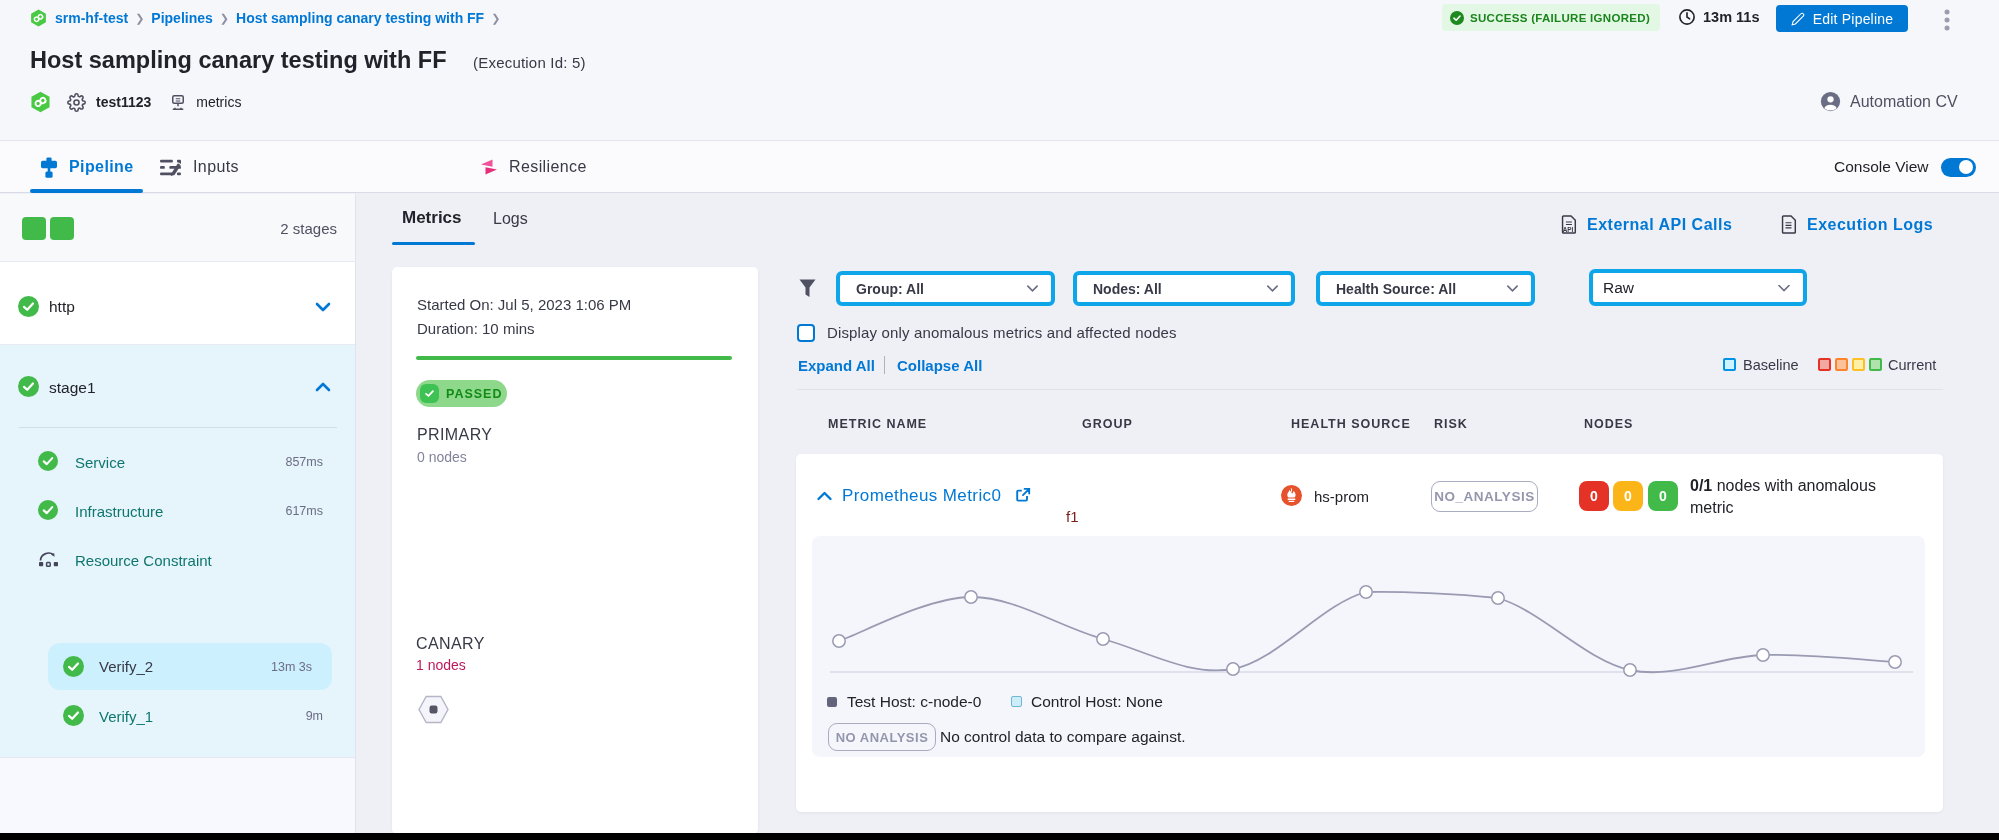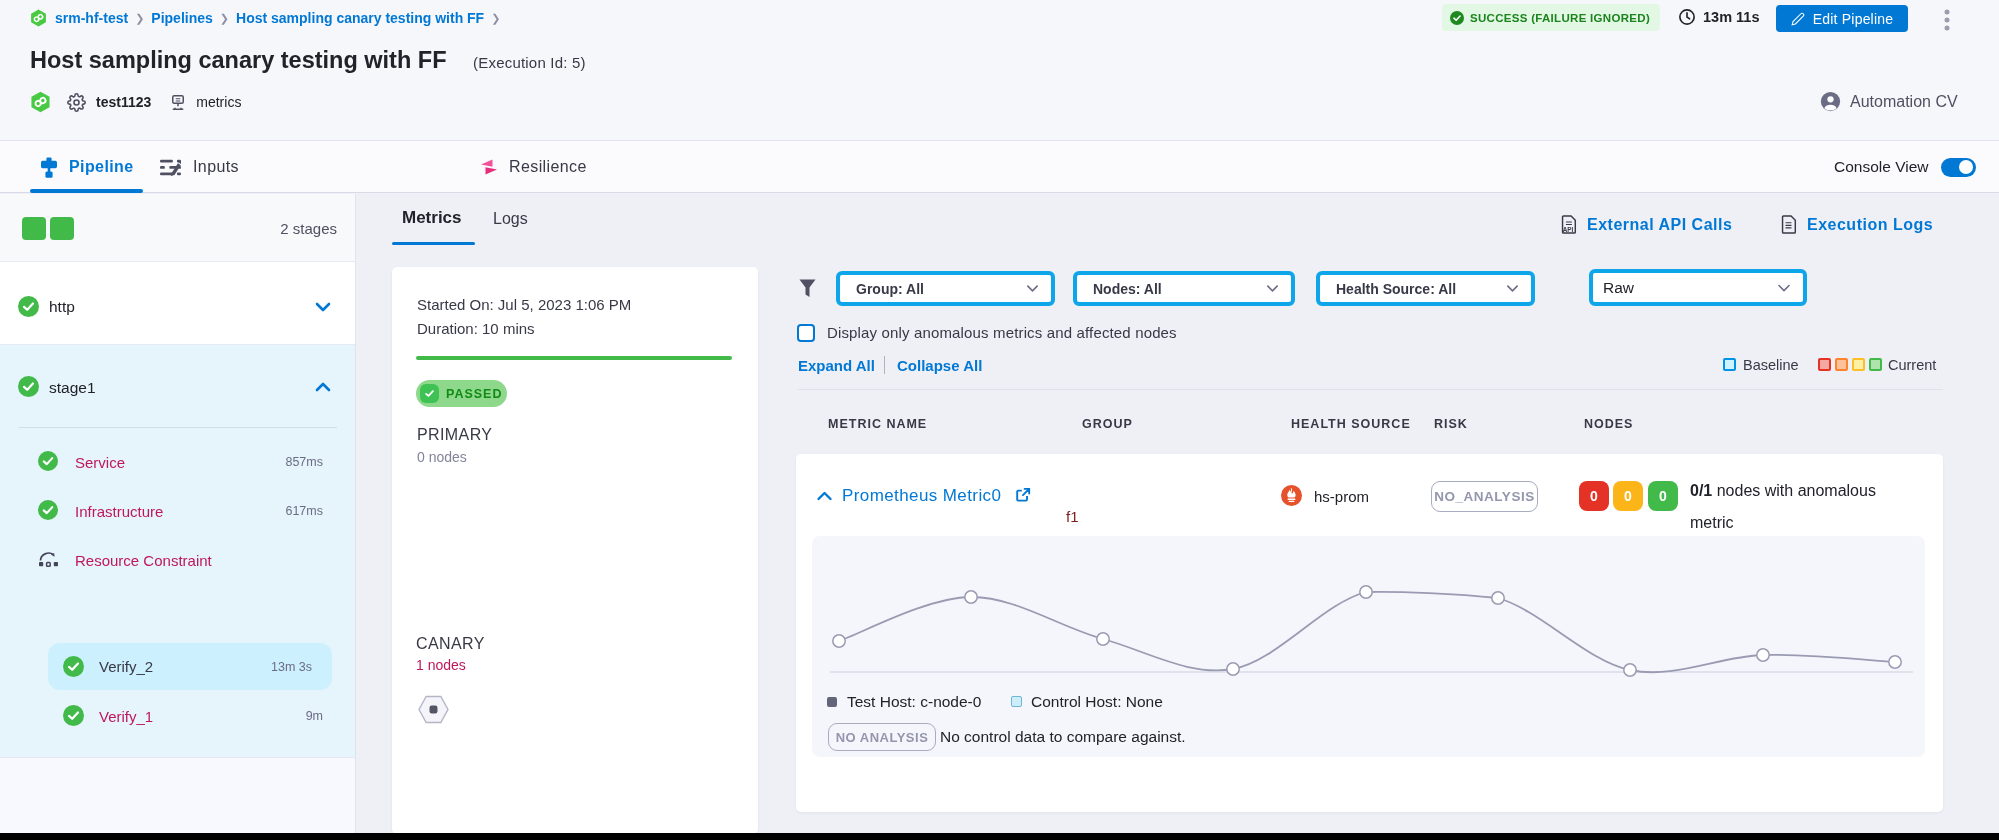--- a/index.html
+++ b/index.html
@@ -22,21 +22,21 @@
 .tab { position:absolute; top:0; height:52px; display:flex; align-items:center; font-size:16px; color:#383946; font-weight:500; letter-spacing:.4px; }
 
 #sidebar { position:absolute; left:0; top:194px; width:356px; height:640px; background:#f8f9fe; border-right:1px solid #e0e2ec; }
 #sbhead { position:absolute; left:0; top:0; width:355px; height:68px; background:#f8f9fb; border-bottom:1px solid #e8eaf2; }
 .gsq { position:absolute; top:23px; width:24px; height:23px; border-radius:4px; background:#42ba4a; }
 #sbhead .stages { position:absolute; right:18px; top:26px; font-size:15px; color:#4f5162; }
 #rowhttp { position:absolute; left:0; top:68px; width:355px; height:83px; background:#fff; border-bottom:1px solid #e8eaf2; }
 #stage1area { position:absolute; left:0; top:151px; width:355px; height:412px; background:#e6f4fb; }
 #stage1area .divider { position:absolute; left:19px; top:82px; width:318px; height:1px; background:#cfdfe9; }
 .steprow { position:absolute; left:0; width:355px; height:49px; }
-.steplabel { position:absolute; left:75px; top:50%; transform:translateY(-50%); font-size:15px; color:#be185d; }
+.steplabel { position:absolute; left:75px; top:50%; transform:translateY(-50%); font-size:15px; color:#0f766e; }
 .stepdur { position:absolute; right:32px; top:50%; transform:translateY(-50%); font-size:12.5px; color:#6b6d85; }
 #sbbottom { position:absolute; left:0; top:563px; width:355px; height:77px; border-top:1px solid #e6e8f0; background:#f8f9fe; }
 
 #mtabs { position:absolute; left:392px; top:196px; }
 
 #lcard { position:absolute; left:392px; top:267px; width:366px; height:567px; background:#fff; border-radius:5px; box-shadow:0 1px 3px rgba(40,41,61,.06); }
 .ltxt { font-size:15px; color:#383946; }
 #passed { position:absolute; left:24px; top:113px; width:91px; height:27px; border-radius:13.5px; background:#8ed88c; display:flex; align-items:center; }
 #passed .chip { width:19px; height:19px; margin-left:4px; border-radius:6px; background:#3ec253; display:flex; align-items:center; justify-content:center; }
 #passed .ptxt { font-size:12.5px; font-weight:700; color:#118a16; letter-spacing:1px; margin-left:7px; }
@@ -357,21 +357,21 @@
         <path d="M10.5 3.2 c1 1.4 .6 2.6 .2 3.4 c-.4 .9 -.3 1.7 .5 2.3 c-.1 -1 1.3 -1.3 1.3 -2.9 c1.3 1 2.1 2.6 2.1 4 c0 1 -.4 2 -1.2 2.6 h-5.8 c-.8 -.6 -1.3 -1.6 -1.3 -2.6 c0 -1.2 .6 -2.3 1.2 -3 c.4 -.5 .8 -1.3 .6 -2 c.9 .3 1.4 1.2 1.5 1.9 c.5 -.8 .7 -2.2 .1 -3.4 z"></path>
         <rect x="6.6" y="13.6" width="7.8" height="1.4" rx=".5"></rect>
         <rect x="7.6" y="15.7" width="5.8" height="1.3" rx=".5"></rect>
       </g>
     </svg>
   <div class="abs" style="left:518px; top:34px; font-size:15px; color:#22222a;">hs-prom</div>
   <div class="nanal" style="position:absolute; left:635px; top:27px; width:107px; height:31px; font-size:13.5px;">NO_ANALYSIS</div>
   <div class="nsq" style="left:783px; background:#e43326;">0</div>
   <div class="nsq" style="left:817px; background:#fcb519;">0</div>
   <div class="nsq" style="left:852px; background:#42ba4a;">0</div>
-  <div class="abs" style="left:894px; top:21px; width:205px; font-size:16px; color:#22222a; line-height:32px;"><b>0/1</b> nodes with anomalous metric</div>
+  <div class="abs" style="left:894px; top:21px; width:205px; font-size:16px; color:#22222a; line-height:22px;"><b>0/1</b> nodes with anomalous metric</div>
   <div id="chartpanel"></div>
   <svg class="abs" style="left:0; top:-4px;" width="1147" height="362" viewBox="0 0 1147 362">
     <line x1="34" y1="222" x2="1117" y2="222" stroke="#d8dbe9" stroke-width="1.4"></line>
     <path d="M 43,191 C 65.0,183.7 131.0,147.3 175,147 C 219.0,146.7 263.3,177.0 307,189 C 350.7,201.0 393.2,226.8 437,219 C 480.8,211.2 525.8,153.8 570,142 C 603,141 662,144 702,148 C 746.0,161.0 789.8,210.5 834,220 C 878.2,229.5 922.8,206.3 967,205 C 1011.2,203.7 1077.0,210.8 1099,212" fill="none" stroke="#9a9bb2" stroke-width="1.8"></path>
     <g fill="#fff" stroke="#9a9bb2" stroke-width="1.5">
       <circle cx="43" cy="191" r="6.2"></circle>
         <circle cx="175" cy="147" r="6.2"></circle>
         <circle cx="307" cy="189" r="6.2"></circle>
         <circle cx="437" cy="219" r="6.2"></circle>
         <circle cx="570" cy="142" r="6.2"></circle>

